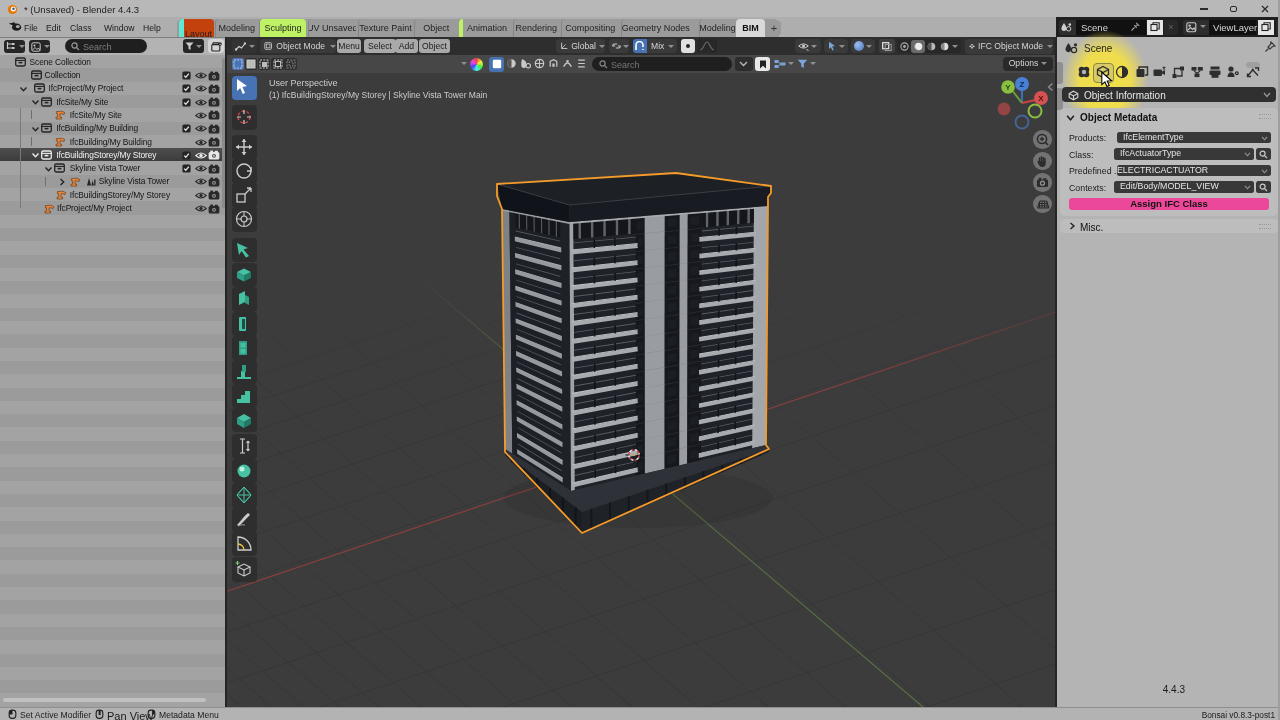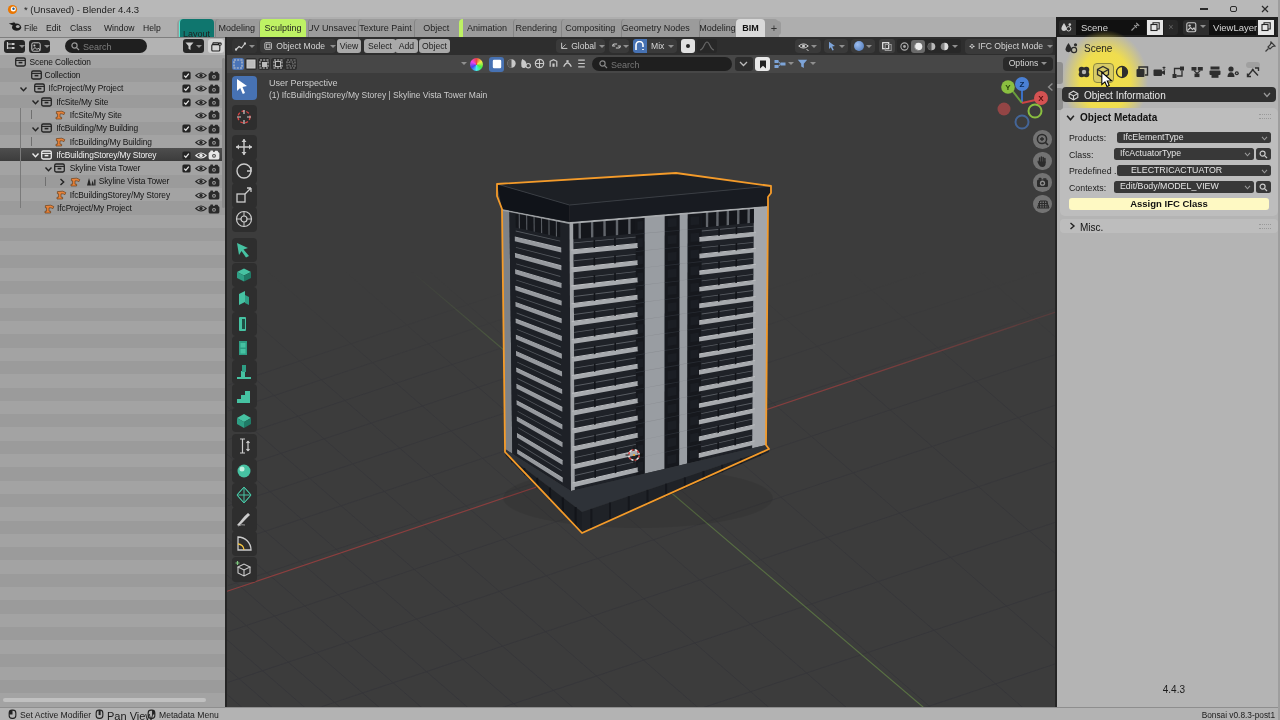--- a/index.html
+++ b/index.html
@@ -32,21 +32,21 @@
 <ellipse cx="8.6" cy="7.2" rx="4.6" ry="3.6" fill="#1d1d1d"></ellipse>
       <ellipse cx="9.8" cy="6.4" rx="1.9" ry="1.5" fill="#aeaeae"></ellipse>
 <path d="M0.8 3.4 L6 2.6 L4.4 1.2 L7.6 3.2 L5.4 5.8 Z" fill="#1d1d1d"></path>
 </svg>
 <div class="abs" style="left:24px;top:22.5px;color:#1b1b1b;font-size:8.6px">File</div>
 <div class="abs" style="left:46px;top:22.5px;color:#1b1b1b;font-size:8.6px">Edit</div>
 <div class="abs" style="left:70px;top:22.5px;color:#1b1b1b;font-size:8.6px">Class</div>
 <div class="abs" style="left:104px;top:22.5px;color:#1b1b1b;font-size:8.6px">Window</div>
 <div class="abs" style="left:143px;top:22.5px;color:#1b1b1b;font-size:8.6px">Help</div>
 <div class="abs" style="left:177px;top:19px;width:602px;height:18px;background:#9b9b9b;border-radius:5px 5px 0 0"></div>
-<div class="abs" style="left:178.5px;top:19px;width:35px;height:30px;background:#0f766e;border-left:1px solid #5eead4;color:#1f1f1f;font-size:9px;display:flex;align-items:center;justify-content:center;border-radius:4px 4px 0 0;white-space:nowrap;overflow:hidden">Layout</div>
+<div class="abs" style="left:178.5px;top:19px;width:35px;height:30px;background:#c2410c;border-left:5px solid #5eead4;color:#1f1f1f;font-size:9px;display:flex;align-items:center;justify-content:center;border-radius:4px 4px 0 0;white-space:nowrap;overflow:hidden">Layout</div>
 <div class="abs" style="left:215px;top:19px;width:42.5px;height:18px;background:#9b9b9b;border-left:1px solid #858585;color:#1f1f1f;font-size:9px;display:flex;align-items:center;justify-content:center;border-radius:4px 4px 0 0;white-space:nowrap;overflow:hidden">Modeling</div>
 <div class="abs" style="left:259px;top:19px;width:47px;height:18px;background:#bef264;border-left:1px solid #858585;color:#1f1f1f;font-size:9px;display:flex;align-items:center;justify-content:center;border-radius:4px 4px 0 0;white-space:nowrap;overflow:hidden">Sculpting</div>
 <div class="abs" style="left:307.5px;top:19px;width:48.5px;height:18px;background:#9b9b9b;border-left:1px solid #858585;color:#1f1f1f;font-size:9px;display:flex;align-items:center;justify-content:center;border-radius:4px 4px 0 0;white-space:nowrap;overflow:hidden">UV Unsaved</div>
 <div class="abs" style="left:357.5px;top:19px;width:55px;height:18px;background:#9b9b9b;border-left:1px solid #858585;color:#1f1f1f;font-size:9px;display:flex;align-items:center;justify-content:center;border-radius:4px 4px 0 0;white-space:nowrap;overflow:hidden">Texture Paint</div>
 <div class="abs" style="left:414px;top:19px;width:43.5px;height:18px;background:#9b9b9b;border-left:1px solid #858585;color:#1f1f1f;font-size:9px;display:flex;align-items:center;justify-content:center;border-radius:4px 4px 0 0;white-space:nowrap;overflow:hidden">Object</div>
 <div class="abs" style="left:459px;top:19px;width:52px;height:18px;background:#9b9b9b;border-left:4px solid #bef264;color:#1f1f1f;font-size:9px;display:flex;align-items:center;justify-content:center;border-radius:4px 4px 0 0;white-space:nowrap;overflow:hidden">Animation</div>
 <div class="abs" style="left:512.5px;top:19px;width:46.5px;height:18px;background:#9b9b9b;border-left:1px solid #858585;color:#1f1f1f;font-size:9px;display:flex;align-items:center;justify-content:center;border-radius:4px 4px 0 0;white-space:nowrap;overflow:hidden">Rendering</div>
 <div class="abs" style="left:560.5px;top:19px;width:58.5px;height:18px;background:#9b9b9b;border-left:1px solid #858585;color:#1f1f1f;font-size:9px;display:flex;align-items:center;justify-content:center;border-radius:4px 4px 0 0;white-space:nowrap;overflow:hidden">Compositing</div>
 <div class="abs" style="left:620.5px;top:19px;width:69.5px;height:18px;background:#9b9b9b;border-left:1px solid #858585;color:#1f1f1f;font-size:9px;display:flex;align-items:center;justify-content:center;border-radius:4px 4px 0 0;white-space:nowrap;overflow:hidden">Geometry Nodes</div>
 <div class="abs" style="left:699px;top:19px;width:36px;height:18px;background:#9b9b9b;border-left:1px solid #858585;color:#1f1f1f;font-size:9px;display:flex;align-items:center;justify-content:center;border-radius:4px 4px 0 0;white-space:nowrap;overflow:hidden">Modeling</div>
@@ -822,21 +822,21 @@
       <circle cx="10" cy="1.5" r="1.2" fill="#ccc"></circle>
       <circle cx="1" cy="7.5" r="1.2" fill="#ccc"></circle>
     </svg>
 <span class="chev abs" style="left:249px;top:44.5px"></span>
 <div class="pill" style="left:260px;top:39px;width:76px;height:14px;padding-left:4px">
 <svg width="10" height="10" viewBox="0 0 10 10" style="margin-right:4px">
         <rect x="1" y="1" width="8" height="8" rx="1" fill="none" stroke="#c9c9c9" stroke-width="1.1"></rect>
         <rect x="2.8" y="2.8" width="4.4" height="4.4" fill="none" stroke="#c9c9c9" stroke-width="0.9"></rect>
       </svg>
 Object Mode<span class="chev" style="margin-left:5px"></span></div>
-<div class="abs" style="left:337px;top:39px;width:24px;height:14px;background:#a9a9a9;border-radius:3px;color:#1c1c1c;font-size:8.6px;display:flex;align-items:center;justify-content:center">View</div>
+<div class="abs" style="left:337px;top:39px;width:24px;height:14px;background:#a9a9a9;border-radius:3px;color:#1c1c1c;font-size:8.6px;display:flex;align-items:center;justify-content:center">Menu</div>
 <div class="abs" style="left:364px;top:39px;width:32px;height:14px;background:#a9a9a9;border-radius:3px;color:#1c1c1c;font-size:8.6px;display:flex;align-items:center;justify-content:center">Select</div>
 <div class="abs" style="left:395px;top:39px;width:23px;height:14px;background:#a9a9a9;border-radius:3px;color:#1c1c1c;font-size:8.6px;display:flex;align-items:center;justify-content:center">Add</div>
 <div class="abs" style="left:419px;top:39px;width:31px;height:14px;background:#a9a9a9;border-radius:3px;color:#1c1c1c;font-size:8.6px;display:flex;align-items:center;justify-content:center">Object</div>
 <div class="pill" style="left:556px;top:39px;width:49px;height:14px;padding-left:4px">
 <svg width="10" height="10" viewBox="0 0 10 10" style="margin-right:3px">
         <path d="M2 1 L2 8 L9 8" stroke="#c9c9c9" stroke-width="1.2" fill="none"></path>
         <path d="M2 8 L7 3" stroke="#c9c9c9" stroke-width="1" fill="none"></path>
       </svg>
 Global<span class="chev" style="margin-left:3px"></span></div>
 <div class="pill" style="left:609px;top:39px;width:20px;height:14px;padding-left:3px">
@@ -1235,35 +1235,35 @@
     <div class="abs" style="left:1114px;top:148px;width:140px;height:11.5px;background:#383838;border-radius:2.5px;color:#e6e6e6;font-size:8.8px;line-height:11.5px;padding-left:6px;white-space:nowrap;overflow:hidden">IfcActuatorType</div>
     <svg class="abs" style="left:1244px;top:152px" width="7" height="5" viewBox="0 0 8 6">
       <path d="M1 1 L4 4.5 L7 1" fill="none" stroke="#999" stroke-width="1.3"></path>
     </svg>
     <div class="abs" style="left:1255.5px;top:148px;width:15.5px;height:11.5px;background:#383838;border-radius:2.5px"></div>
     <svg class="abs" style="left:1259px;top:150px" width="9" height="9" viewBox="0 0 9 9">
       <circle cx="3.6" cy="3.6" r="2.5" fill="none" stroke="#ccc" stroke-width="1.2"></circle>
       <line x1="5.6" y1="5.6" x2="8" y2="8" stroke="#ccc" stroke-width="1.2"></line>
     </svg>
 <div class="abs" style="left:1069px;top:166.0px;color:#1b1b1b;font-size:8.8px;white-space:nowrap">Predefined ...</div>
-    <div class="abs" style="left:1117px;top:164.5px;width:154px;height:11.5px;background:#383838;border-radius:2.5px;color:#e6e6e6;font-size:8.8px;line-height:11.5px;padding-left:14px;white-space:nowrap;overflow:hidden">ELECTRICACTUATOR</div>
+    <div class="abs" style="left:1117px;top:164.5px;width:154px;height:11.5px;background:#383838;border-radius:2.5px;color:#e6e6e6;font-size:8.8px;line-height:11.5px;padding-left:0;white-space:nowrap;overflow:hidden">ELECTRICACTUATOR</div>
     <svg class="abs" style="left:1261px;top:168.5px" width="7" height="5" viewBox="0 0 8 6">
       <path d="M1 1 L4 4.5 L7 1" fill="none" stroke="#999" stroke-width="1.3"></path>
     </svg>
 <div class="abs" style="left:1069px;top:182.5px;color:#1b1b1b;font-size:8.8px;white-space:nowrap">Contexts:</div>
     <div class="abs" style="left:1114px;top:181px;width:140px;height:11.5px;background:#383838;border-radius:2.5px;color:#e6e6e6;font-size:8.8px;line-height:11.5px;padding-left:6px;white-space:nowrap;overflow:hidden">Edit/Body/MODEL_VIEW</div>
     <svg class="abs" style="left:1244px;top:185px" width="7" height="5" viewBox="0 0 8 6">
       <path d="M1 1 L4 4.5 L7 1" fill="none" stroke="#999" stroke-width="1.3"></path>
     </svg>
     <div class="abs" style="left:1255.5px;top:181px;width:15.5px;height:11.5px;background:#383838;border-radius:2.5px"></div>
     <svg class="abs" style="left:1259px;top:183px" width="9" height="9" viewBox="0 0 9 9">
       <circle cx="3.6" cy="3.6" r="2.5" fill="none" stroke="#ccc" stroke-width="1.2"></circle>
       <line x1="5.6" y1="5.6" x2="8" y2="8" stroke="#ccc" stroke-width="1.2"></line>
     </svg>
-<div class="abs" style="left:1069px;top:197.5px;width:200px;height:12.5px;background:#fef9c3;border-radius:3px;
+<div class="abs" style="left:1069px;top:197.5px;width:200px;height:12.5px;background:#ec4899;border-radius:3px;
 color:#111;font-size:9.5px;font-weight:bold;text-align:center;line-height:12.5px">Assign IFC Class</div>
 <div class="abs" style="left:1060px;top:219px;width:218px;height:14px;background:#bdbdbd;border-radius:4px"></div>
 <svg class="abs" style="left:1068px;top:222px" width="8" height="8" viewBox="0 0 8 8">
       <path d="M2.5 1 L6 4 L2.5 7" fill="none" stroke="#222" stroke-width="1.4"></path>
     </svg>
 <div class="abs" style="left:1080px;top:221.5px;color:#111;font-size:10px">Misc.</div>
 <div class="abs" style="left:1259px;top:224px;width:12px;height:5px;border-top:1.5px dotted #999;border-bottom:1.5px dotted #999"></div>
 <div class="abs" style="left:0;top:707px;width:1280px;height:13px;background:#b3b3b3;border-top:1px solid #8e8e8e"></div>
 <svg class="abs" style="left:8px;top:709px" width="9" height="10" viewBox="0 0 8 9">
       <rect x="1" y="1" width="6" height="7.4" rx="2.6" fill="none" stroke="#222" stroke-width="1"></rect>

